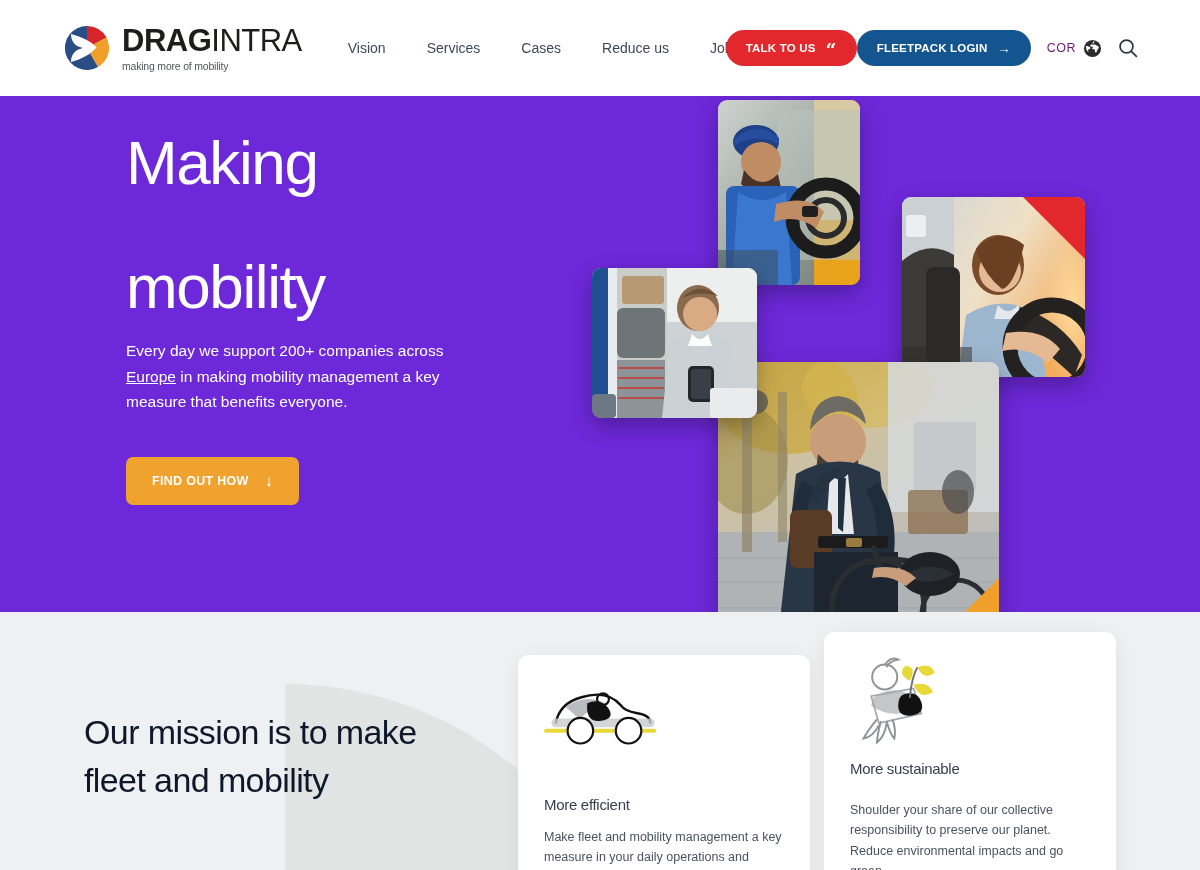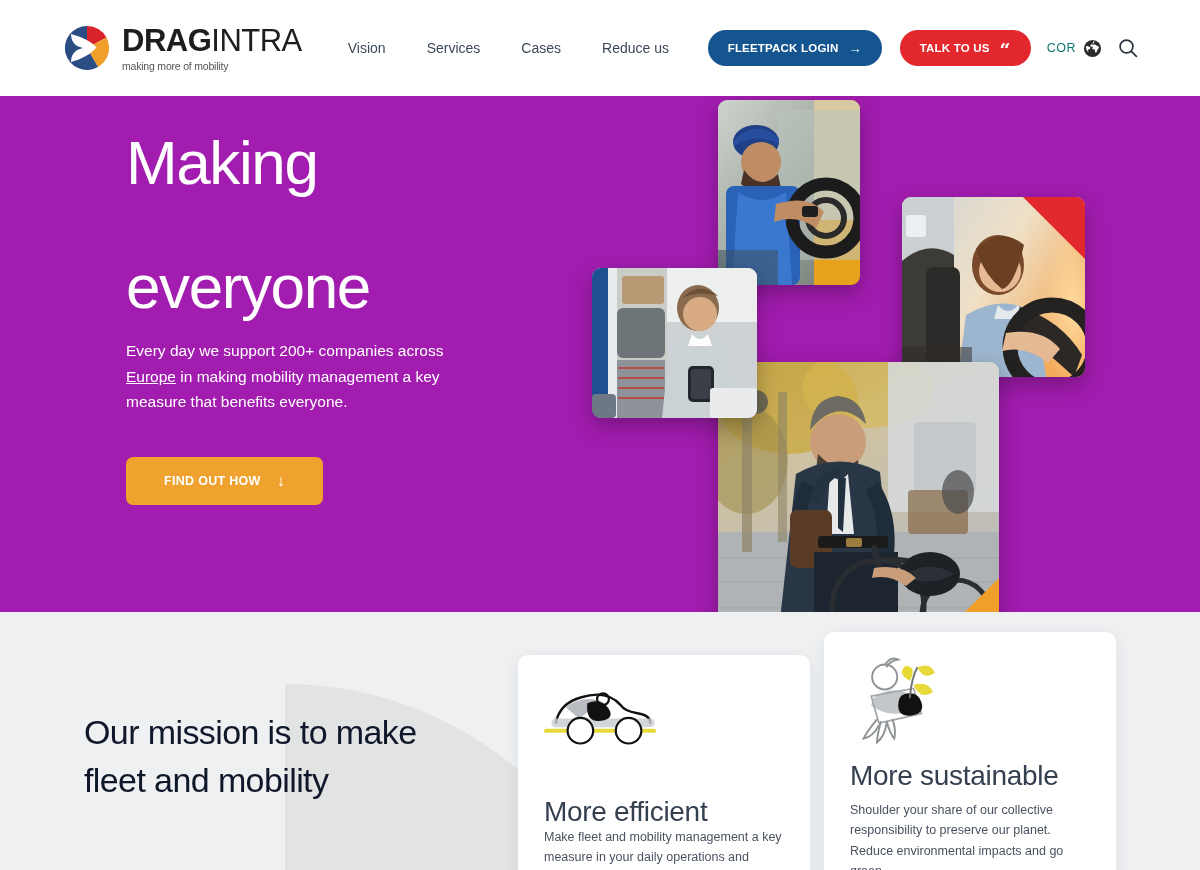--- a/index.html
+++ b/index.html
@@ -35,43 +35,43 @@
     display:inline-flex; align-items:center; gap:10px;
     height:36px; padding:0 20px; border-radius:18px; border:none;
     font-size:11.5px; font-weight:bold; letter-spacing:0.2px;
     color:#fff; cursor:pointer; white-space:nowrap;
   }
   .btn-login { background:#14558f; }
   .btn-talk  { background:#e2282d; margin-left:18px; }
   .btn-pill .glyph { font-size:13px; line-height:1; }
   .quote-glyph { font-size:19px; line-height:0.6; font-family:"DejaVu Serif", serif; position:relative; top:3px; }
   .lang { display:flex; align-items:center; margin-left:16px; }
-  .lang-text { font-size:12.5px; color:#0f766e; letter-spacing:0.5px; }
+  .lang-text { font-size:12.5px; color:#701a75; letter-spacing:0.5px; }
   .globe { width:19px; height:19px; margin-left:7px; }
   .search-ic { margin-left:16px; width:20px; height:20px; cursor:pointer; }
 
   
   .hero {
     position:absolute; top:82px; left:0; width:1200px; height:530px;
-    background:#a21caf; overflow:hidden;
+    background:#6d28d9; overflow:hidden;
   }
   .hero-copy { position:absolute; left:126px; top:50px; width:420px; }
   .hero-h1 {
     font-size:62px; line-height:1.0; font-weight:500; color:#ffffff;
     letter-spacing:-1.4px;
   }
   .hero-p {
     margin-top:20px; font-size:15.5px; line-height:1.66; color:#ffffff;
     width:335px;
   }
   .hero-p .u { text-decoration:underline; }
   .btn-cta {
     margin-top:42px; display:inline-flex; align-items:center; gap:16px;
     background:#efa22e; color:#fff; border:none; cursor:pointer;
-    height:48px; padding:0 38px; border-radius:7px;
+    height:48px; padding:0 26px; border-radius:7px;
     font-size:12.5px; font-weight:bold; letter-spacing:0.3px;
   }
   .btn-cta .arrow-d { font-size:16px; font-weight:400; }
 
   
   .collage { position:absolute; left:580px; top:0; width:620px; height:530px; }
   .ph {
     position:absolute; border-radius:9px; overflow:hidden;
     box-shadow:0 8px 22px rgba(0,0,0,0.28);
   }
@@ -103,21 +103,21 @@
   }
 
   .card {
     position:absolute; background:#ffffff; border-radius:10px;
     box-shadow:0 4px 18px rgba(30,40,60,0.07);
   }
   .card-efficient  { left:518px; top:43px; width:292px; height:260px; }
   .card-sustain    { left:824px; top:20px; width:292px; height:260px; }
   .card-icon { position:absolute; left:26px; top:22px; }
   .card-h3 {
-    position:absolute; left:26px; font-size:28px; font-weight:500;
+    position:absolute; left:26px; font-size:15px; font-weight:500;
     color:#344050; letter-spacing:-0.3px;
   }
   .card-efficient .card-h3 { top:141px; }
   .card-sustain   .card-h3 { top:128px; }
   .card-body {
     position:absolute; left:26px; width:240px;
     font-size:12.5px; line-height:1.62; color:#4a5260;
   }
   .card-efficient .card-body { top:172px; }
   .card-sustain   .card-body { top:168px; }
@@ -148,28 +148,28 @@
     <nav class="nav">
       <a href="#">Vision</a>
       <a href="#">Services</a>
       <a href="#">Cases</a>
       <a href="#">Reduce us</a>
       <a href="#">Jobs</a>
       <a href="#">Contact</a>
     </nav>
 
     <div class="header-actions">
+      <button class="btn-pill btn-talk">
+        <span>TALK TO US</span>
+        <span class="quote-glyph">“</span>
+      </button>
+
       <button class="btn-pill btn-login">
         <span>FLEETPACK LOGIN</span>
         <span class="glyph">→</span>
-      </button>
-
-      <button class="btn-pill btn-talk">
-        <span>TALK TO US</span>
-        <span class="quote-glyph">“</span>
       </button>
 
       <div class="lang">
         <span class="lang-text">COR</span>
         <span class="globe">
           <svg viewBox="0 0 20 20" width="19" height="19">
             <circle cx="10" cy="10" r="9" fill="#2b2b2b"></circle>
             <path d="M3.2 7.2c1.6.2 2.4 1.1 3.4 1 1.1-.1 1.4 1.1.9 1.9-.5.8-1.9.5-2.2 1.6-.2.8.6 1.3.4 2.2-1.6-1.2-2.7-3.2-2.5-6.7z" fill="#ffffff"></path>
             <path d="M11.2 2.2c1.1.4.9 1.6.2 2-.8.5-2 .2-2.3 1.1-.3.9 1.1 1 1.9.7.9-.3 2.4-.3 3 .6.7 1 2.1.6 2.6 1.7.5 1.1-.7 1.9-1.4 2.9-.6.9-.3 2.3-1.5 2.9-1 .5-1.3-.9-1.1-1.9.2-1.1-.9-1.6-1.8-1.3-1 .3-1.3-.9-.6-1.6.7-.7-.2-1.6-1.1-1.2-1 .4-1.7-.6-1.2-1.4.5-.9 2.1-.6 2.6-1.6.4-.9-.6-1.4.7-2.9z" fill="#ffffff"></path>
           </svg>
@@ -184,21 +184,21 @@
       </span>
     </div>
   </div>
 
   <section class="hero">
 
     <div class="hero-copy">
       <h1 class="hero-h1">
         <span>Making</span><br>
         <br>
-        <span>everyone</span>
+        <span>mobility</span>
       </h1>
       <p class="hero-p"><span>Every day we support 200+ companies across </span><a href="#" class="u" style="color:#fff">Europe</a><span> in making mobility management a key measure that benefits everyone.</span></p>
       <button class="btn-cta">
         <span>FIND OUT HOW</span>
         <span class="arrow-d">↓</span>
       </button>
     </div>
 
     <div class="collage">
 

